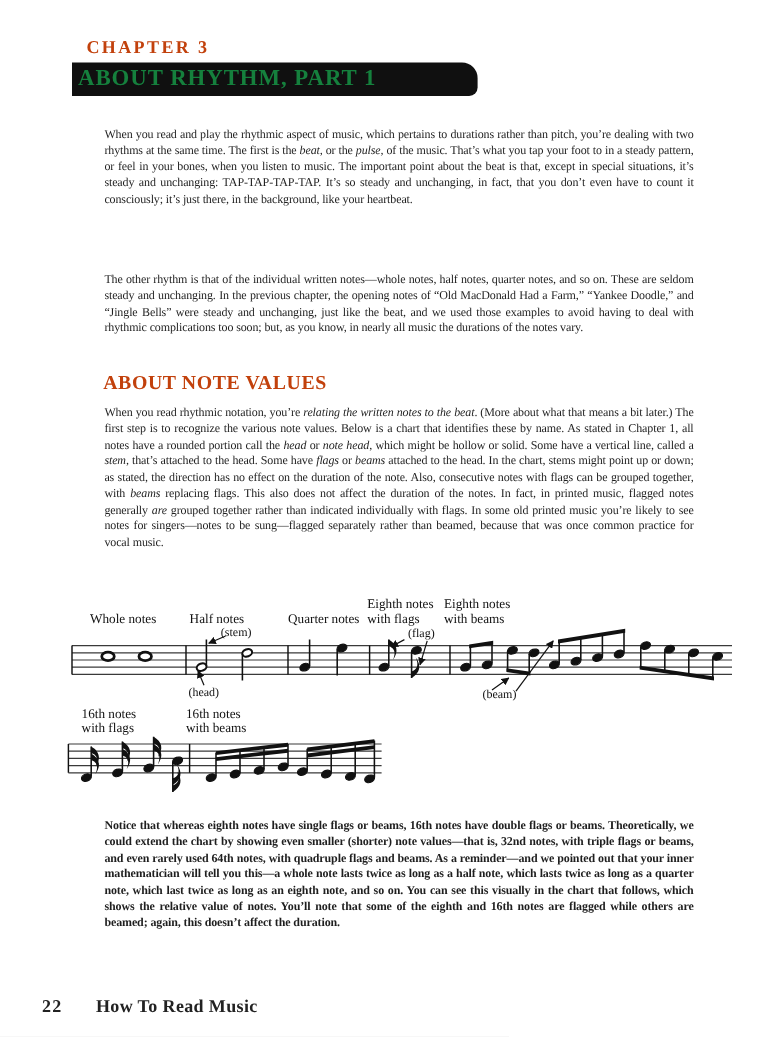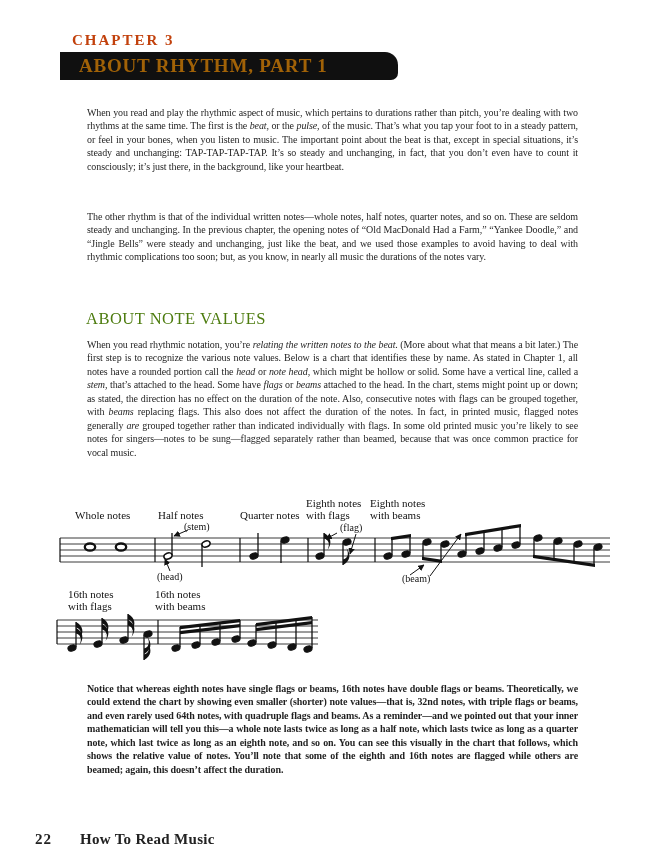--- a/index.html
+++ b/index.html
@@ -11,34 +11,34 @@
   .chapter-label{
     position:absolute;left:72px;top:32px;
     font-size:15px;font-weight:bold;letter-spacing:2px;color:#c2410c;
   }
   .banner{
     position:absolute;left:60px;top:52px;width:338px;height:28px;
     background:#101010;border-radius:0 13px 7px 0;
     display:flex;align-items:center;
   }
   .banner span{
-    color:#a16207;font-size:19px;font-weight:bold;letter-spacing:0.8px;
-    padding-left:19px;white-space:nowrap;
+    color:#15803d;font-size:19px;font-weight:bold;letter-spacing:0.8px;
+    padding-left:5px;white-space:nowrap;
   }
   p.body{
     position:absolute;left:87px;width:491px;margin:0;
     font-size:10px;line-height:13.45px;text-align:justify;
     letter-spacing:-0.1px;
   }
   p.body em{font-style:italic;}
   .p1{top:106px;}
-  .p2{top:210px;}
+  .p2{top:227px;}
   .section-heading{
     position:absolute;left:86px;top:309px;margin:0;
-    font-size:16.5px;font-weight:normal;letter-spacing:0.5px;color:#4d7c0f;
+    font-size:16.5px;font-weight:bold;letter-spacing:0.5px;color:#c2410c;
   }
   .p3{top:338px;}
   #notation-svg{position:absolute;left:0;top:496px;}
   #notation-svg text{font-family:"Liberation Serif",serif;}
   .p4{top:682px;font-weight:bold;}
   .footer{position:absolute;left:35px;top:831px;font-size:15px;font-weight:bold;color:#222;}
   .footer .pagenum{display:inline-block;width:45px;letter-spacing:1px;}
   .footer .booktitle{letter-spacing:0.3px;}
 </style>
 </head>

